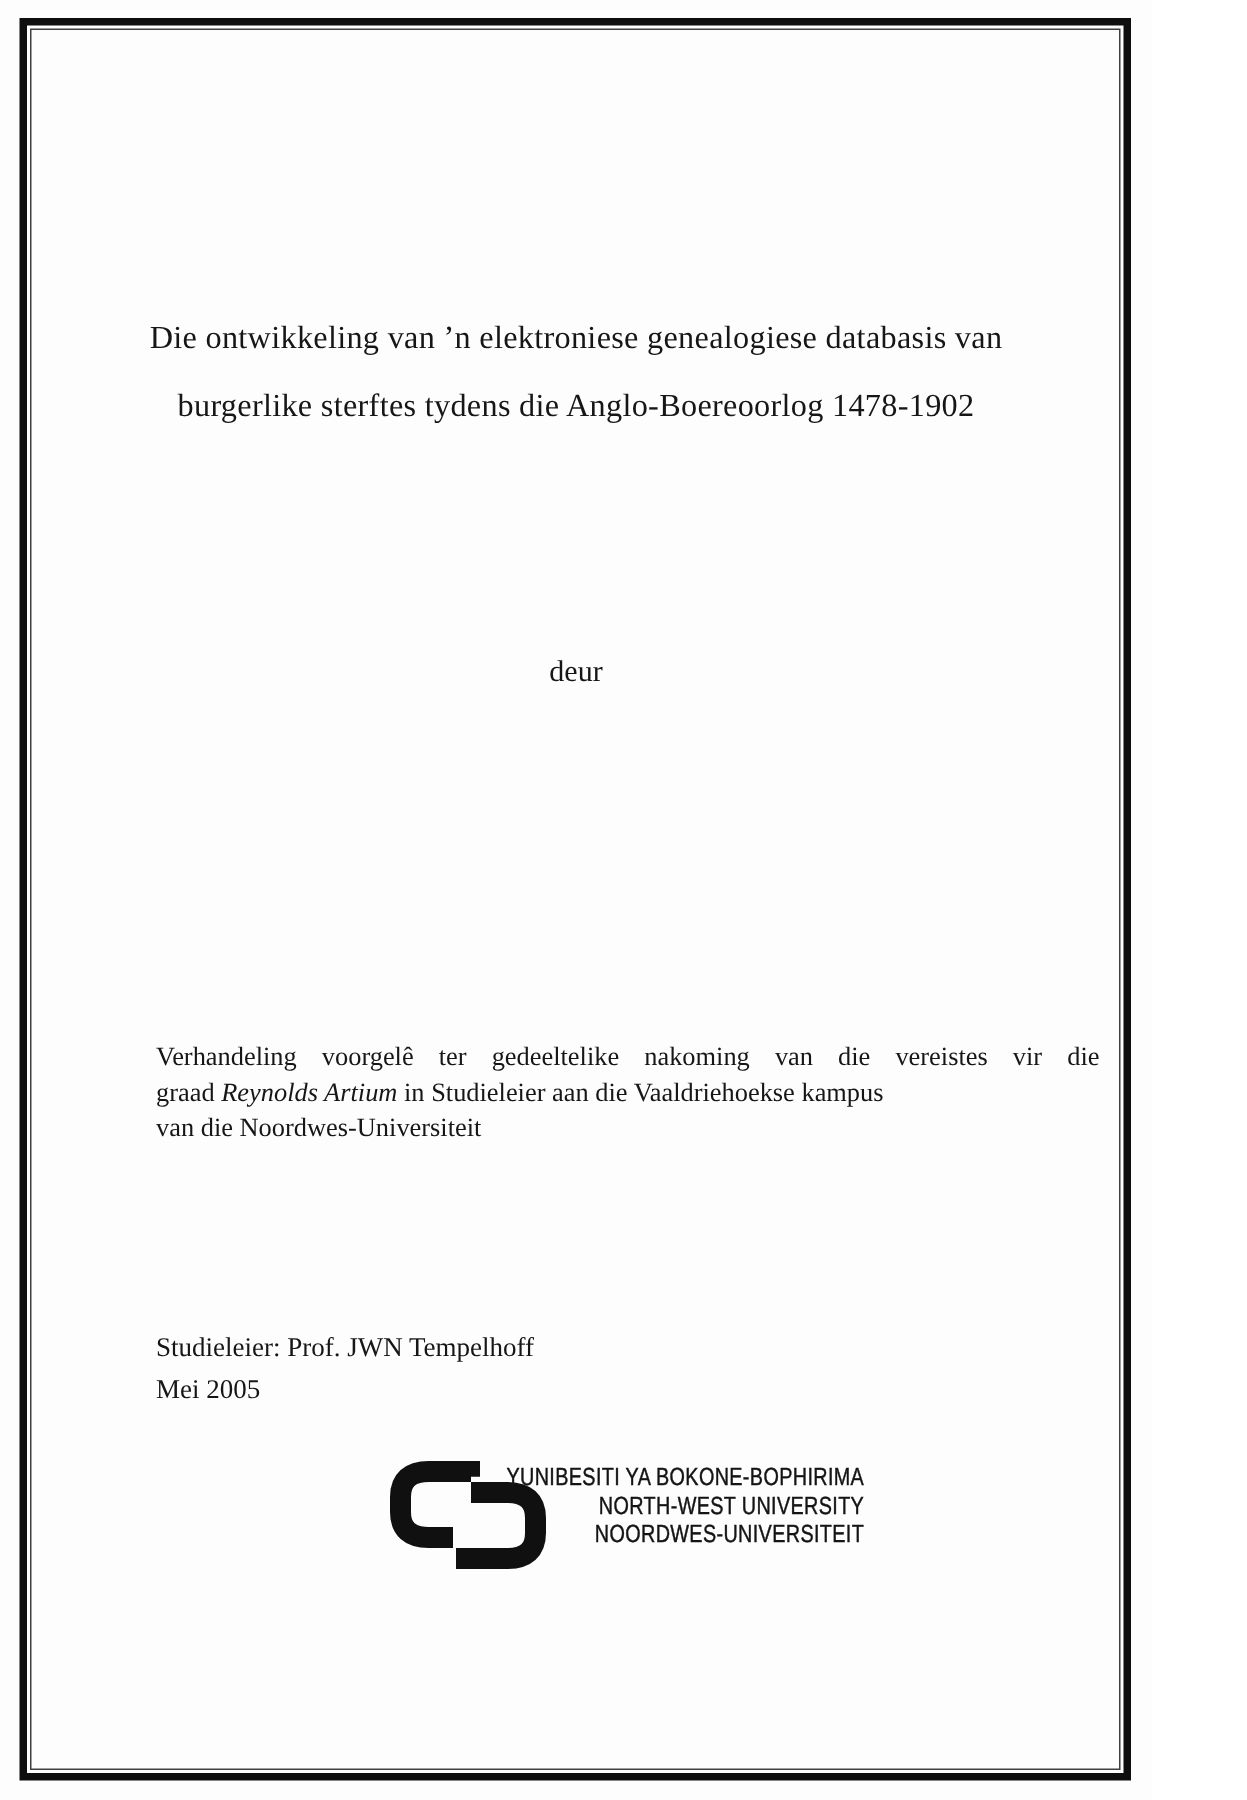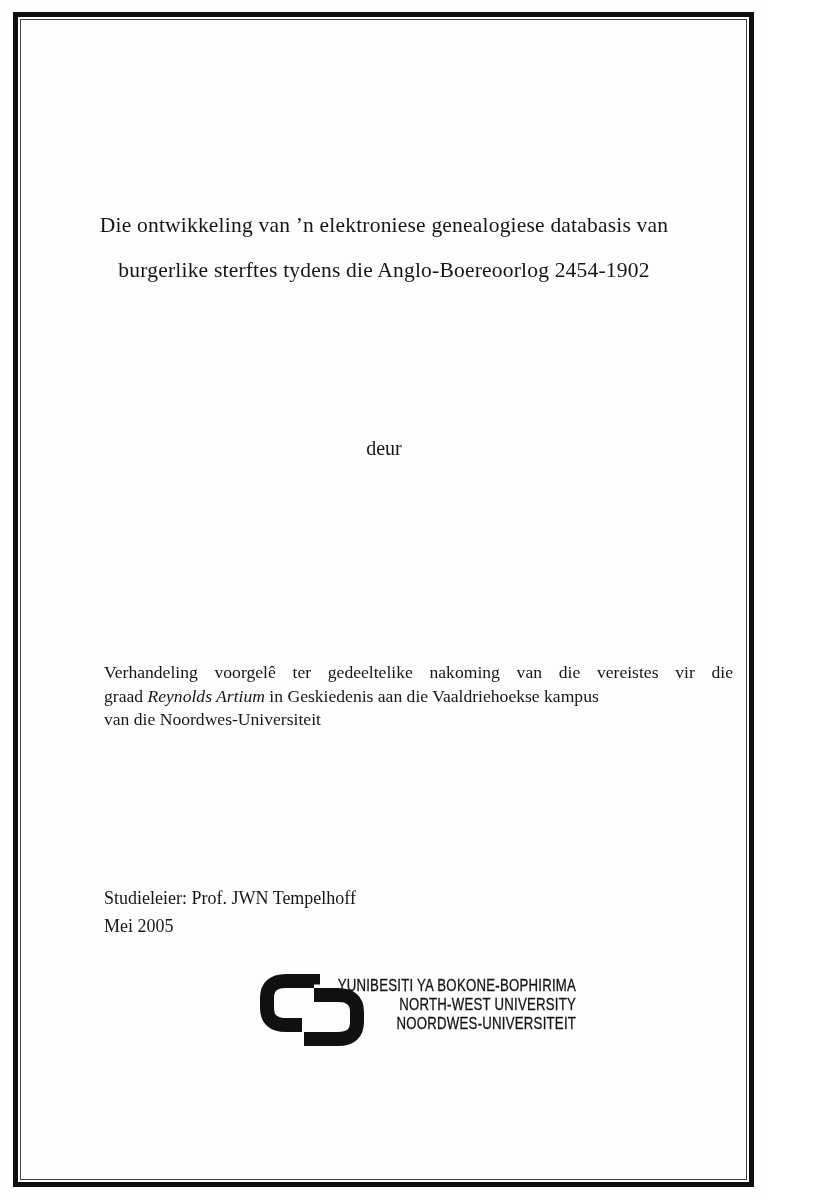--- a/index.html
+++ b/index.html
@@ -44,20 +44,21 @@
   }
   .submission {
     position: absolute;
     left: 104px; width: 629px; top: 661px;
     font-size: 17.6px;
     line-height: 23.6px;
   }
   .submission .justified {
     text-align: justify;
     text-align-last: justify;
+    margin-top: 32px;
   }
   .supervisor-block {
     position: absolute;
     left: 104px; top: 885px;
     font-size: 18px;
     line-height: 27.5px;
   }
   .logo {
     position: absolute;
     left: 256px; top: 969px;
@@ -86,29 +87,29 @@
 <body>
 
 <div class="sheet">
 
   <div class="frame-outer">
     <div class="frame-inner"></div>
   </div>
 
   <div class="title-block">
     <div>Die ontwikkeling van ’n elektroniese genealogiese databasis van</div>
-    <div>burgerlike sterftes tydens die Anglo-Boereoorlog 2454-1902</div>
+    <div>burgerlike sterftes tydens die Anglo-Boereoorlog 1478-1902</div>
   </div>
 
   <div class="byline">deur</div>
 
 
   <div class="submission">
     <div class="justified">Verhandeling voorgelê ter gedeeltelike nakoming van die vereistes vir die</div>
-    <div><span>graad </span><i>Reynolds Artium</i><span> in Geskiedenis aan die Vaaldriehoekse kampus</span></div>
+    <div><span>graad </span><i>Reynolds Artium</i><span> in Studieleier aan die Vaaldriehoekse kampus</span></div>
     <div>van die Noordwes-Universiteit</div>
   </div>
 
   <div class="supervisor-block">
     <div>Studieleier: Prof. JWN Tempelhoff</div>
     <div>Mei 2005</div>
   </div>
 
   <div class="logo">
     <svg class="logo-mark" width="112" height="76" viewBox="0 0 112 76" xmlns="http://www.w3.org/2000/svg">

